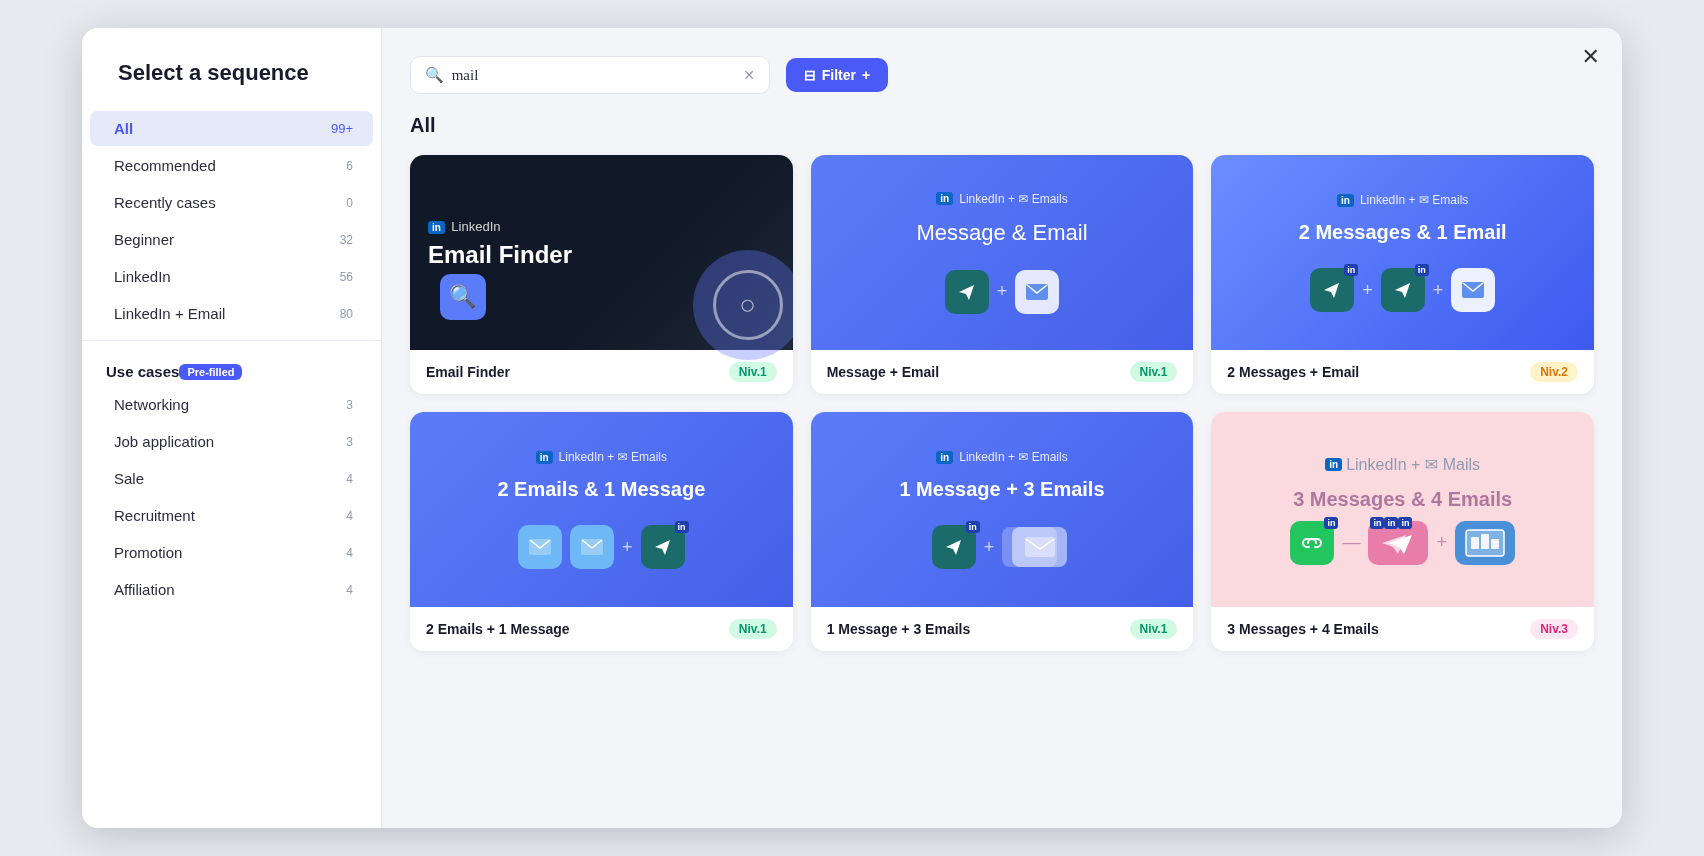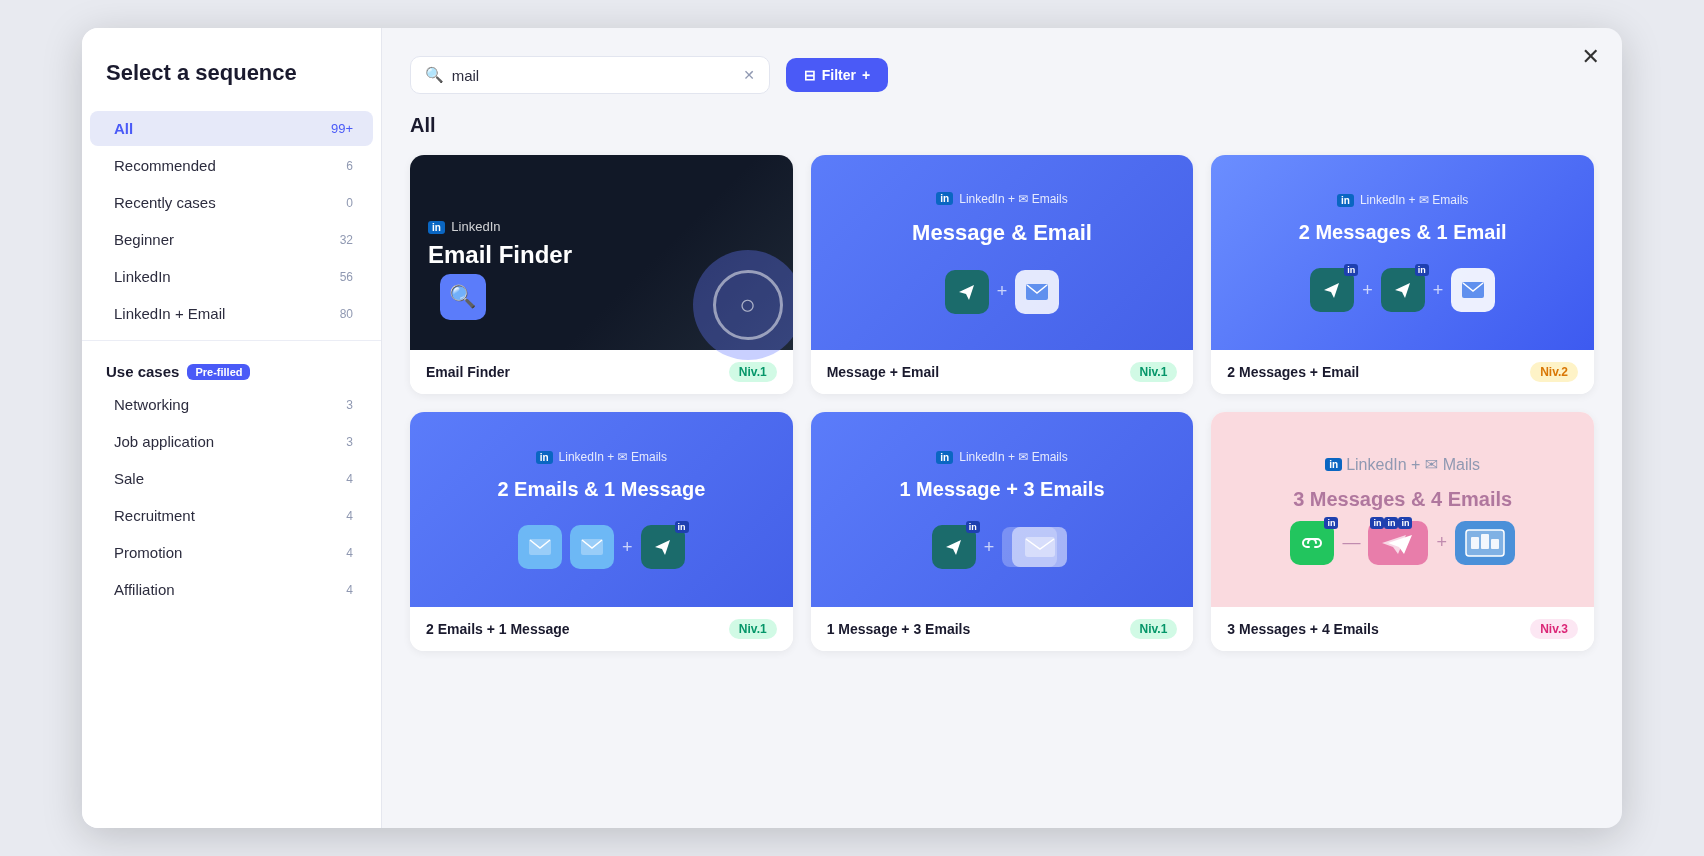--- a/index.html
+++ b/index.html
@@ -41,21 +41,21 @@
       padding: 32px 0 20px 0;
       display: flex;
       flex-direction: column;
       border-right: 1px solid #e5e7ef;
       overflow-y: auto;
     }
     .sidebar-title {
       font-size: 22px;
       font-weight: 700;
       color: #1a1a2e;
-      padding: 0 24px 24px 24px;
+      padding: 0 24px 24px 36px;
     }
     .sidebar-item {
       display: flex;
       align-items: center;
       justify-content: space-between;
       padding: 9px 20px 9px 24px;
       cursor: pointer;
       border-radius: 8px;
       margin: 1px 8px;
       transition: background 0.15s;
@@ -81,21 +81,21 @@
       font-weight: 400;
       font-size: 13px;
     }
     .sidebar-section-title {
       font-size: 15px;
       font-weight: 700;
       color: #1a1a2e;
       padding: 14px 24px 6px 24px;
       display: flex;
       align-items: center;
-      gap: 8px;
+      gap: 0;
     }
     .pre-filled-badge {
       background: #4a5af7;
       color: #fff;
       font-size: 11px;
       font-weight: 600;
       border-radius: 6px;
       padding: 2px 8px;
     }
     .divider {
@@ -132,20 +132,21 @@
       color: #9099b2;
       font-size: 15px;
     }
     .search-input {
       border: none;
       outline: none;
       font-size: 15px;
       color: #2c2c3e;
       background: transparent;
       flex: 1;
+      font-family: Liberation Serif, serif;
     }
     .search-clear {
       color: #9099b2;
       cursor: pointer;
       font-size: 14px;
     }
     .filter-btn {
       background: #4a5af7;
       color: #fff;
       border: none;
@@ -394,21 +395,21 @@
           <span class="niv-badge niv-green">Niv.1</span>
         </div>
       </div>
 
       <div class="card">
         <div class="card-visual blue" style="gap:10px;">
           <div style="display:flex;align-items:center;gap:4px;margin-bottom:4px;">
             <span class="in-badge">in</span>
             <span style="color:rgba(255,255,255,0.85);font-size:12px;">LinkedIn + ✉ Emails</span>
           </div>
-          <div style="font-size:22px;font-weight:700;color:#fff;text-align:center;margin-bottom:14px;">Message &amp; Email</div>
+          <div style="font-size:22px;font-weight:400;color:#fff;text-align:center;margin-bottom:14px;">Message &amp; Email</div>
           <div class="card-icons">
             <div class="card-icon teal">
               <svg width="22" height="22" viewBox="0 0 22 22" fill="none">
                   <path d="M3 11L18 4L13 19L10 13L3 11Z" fill="white"></path>
                 </svg>
             </div>
             <span class="plus-sign">+</span>
             <div class="card-icon white-ico" style="background:rgba(255,255,255,0.85);">
               <svg width="22" height="16" viewBox="0 0 22 16" fill="none">
                   <rect width="22" height="16" rx="2" fill="#6090ee"></rect>

